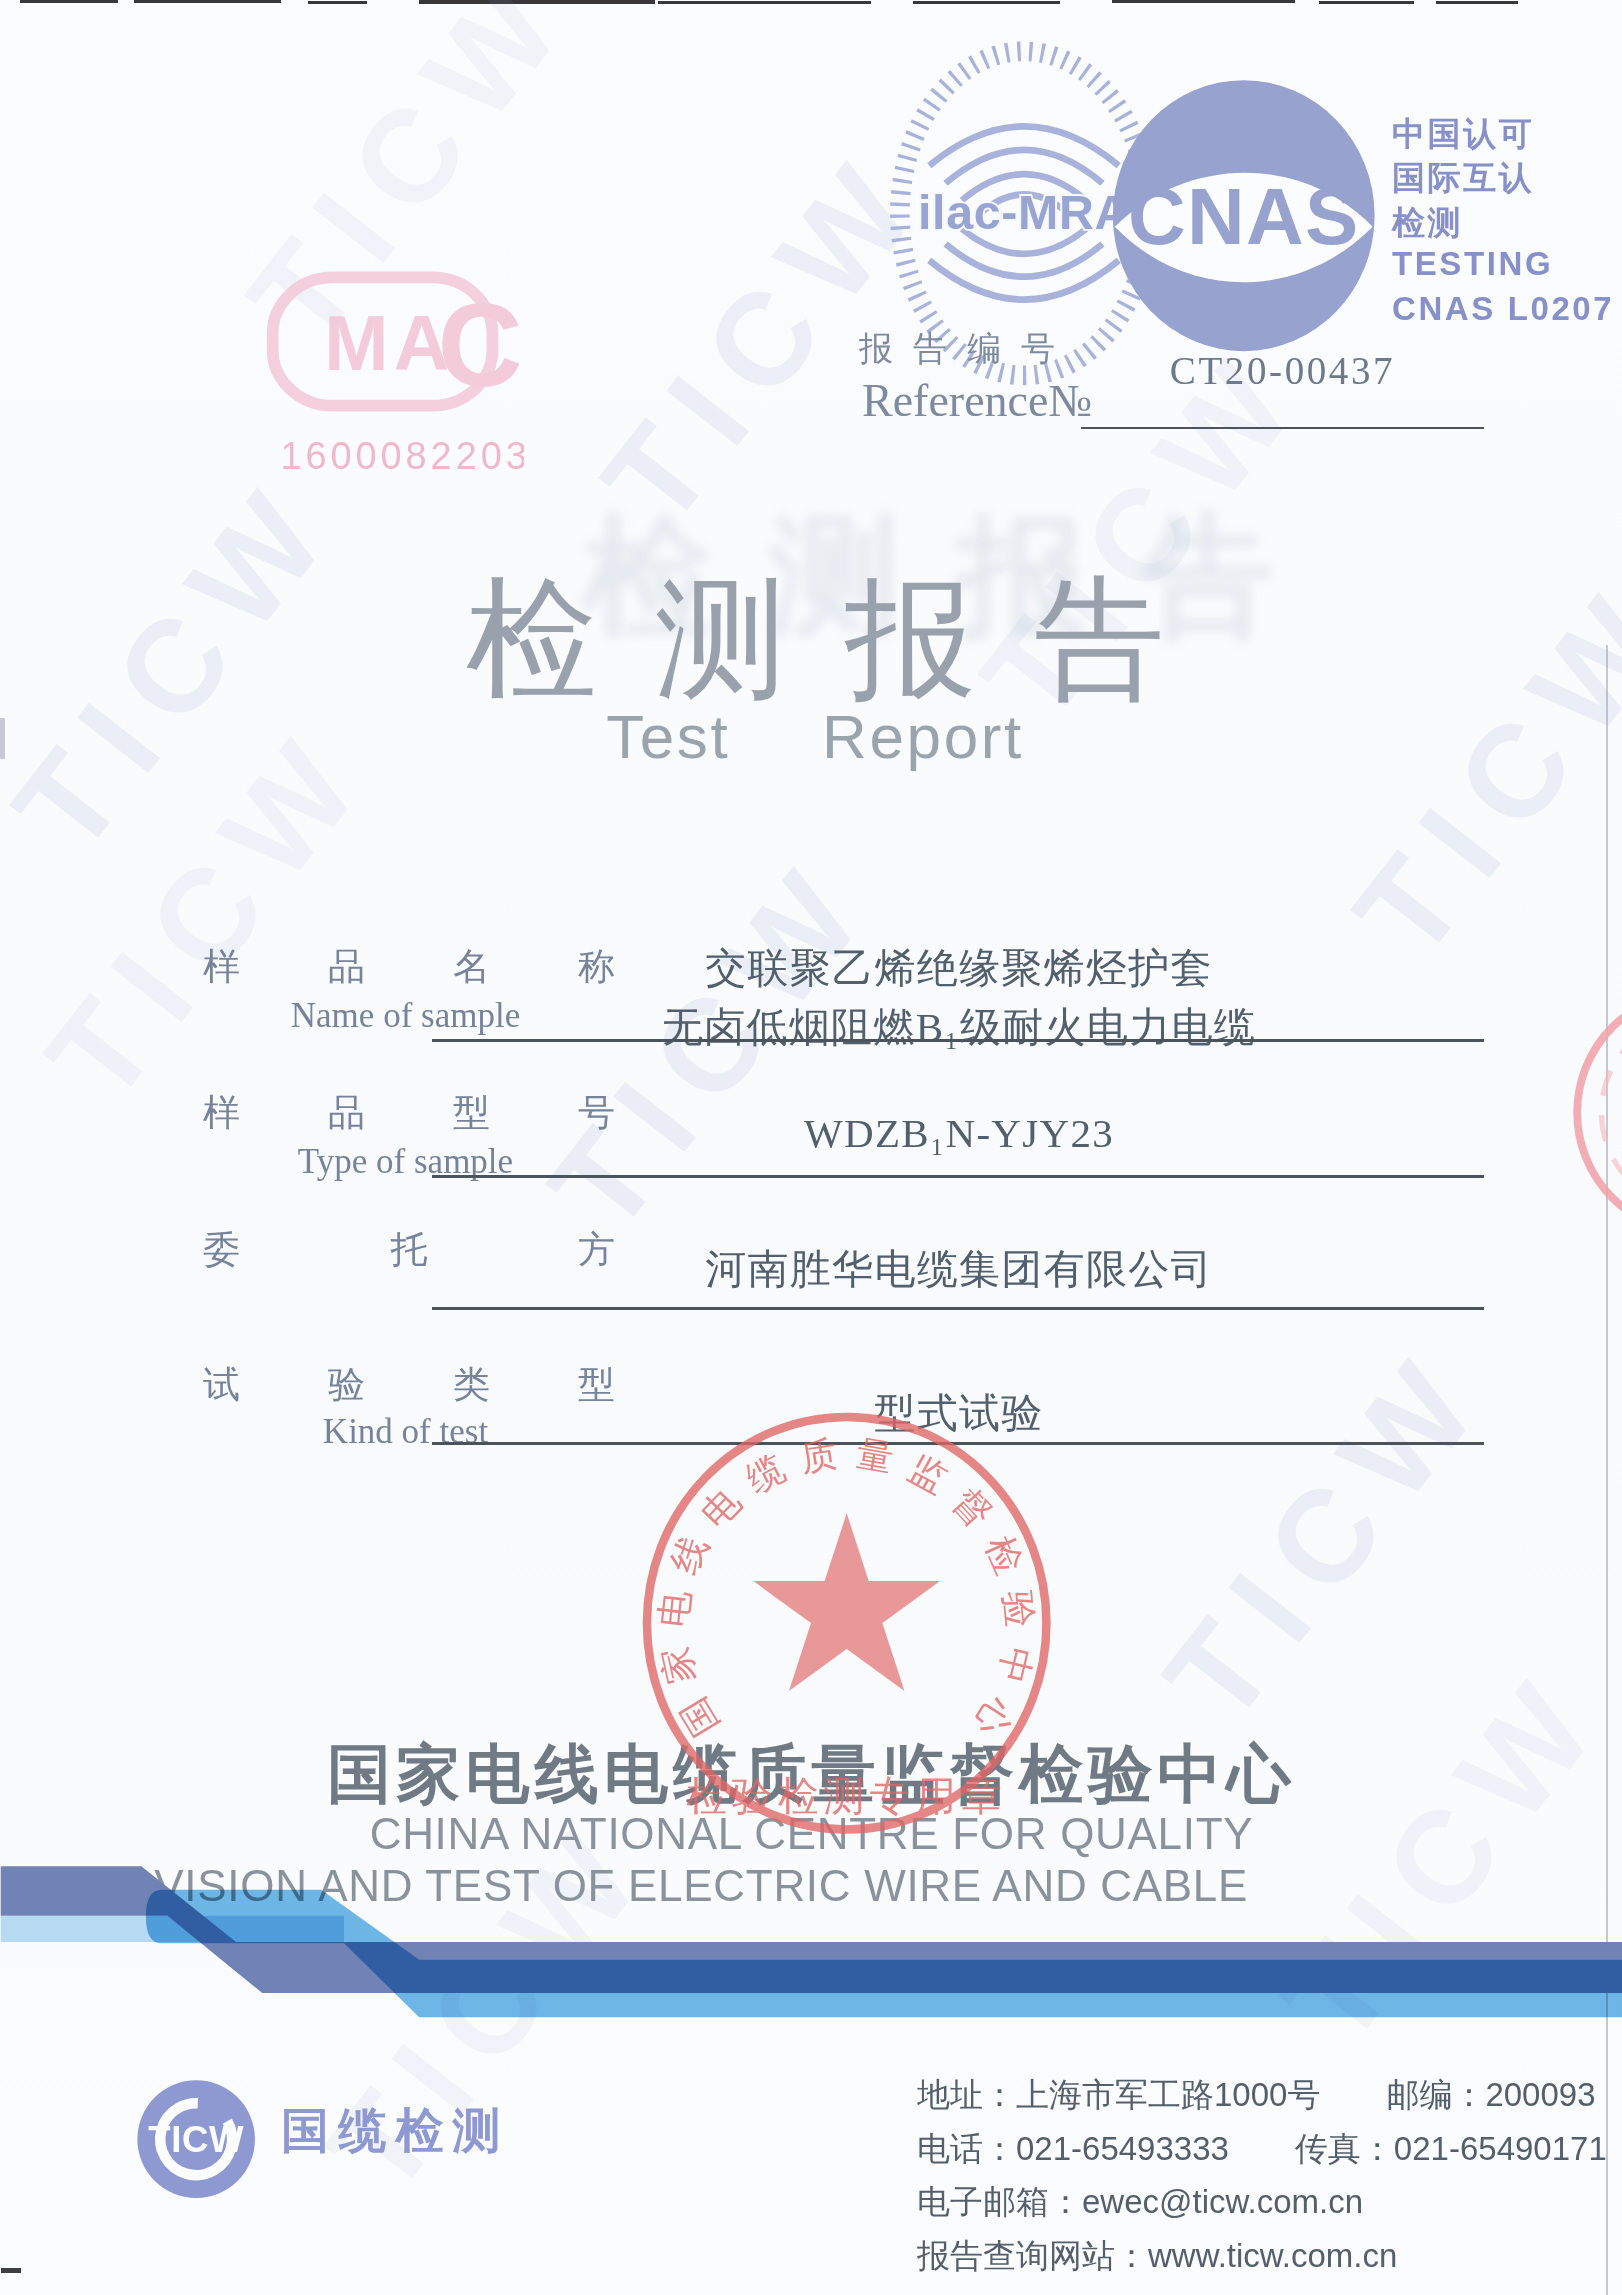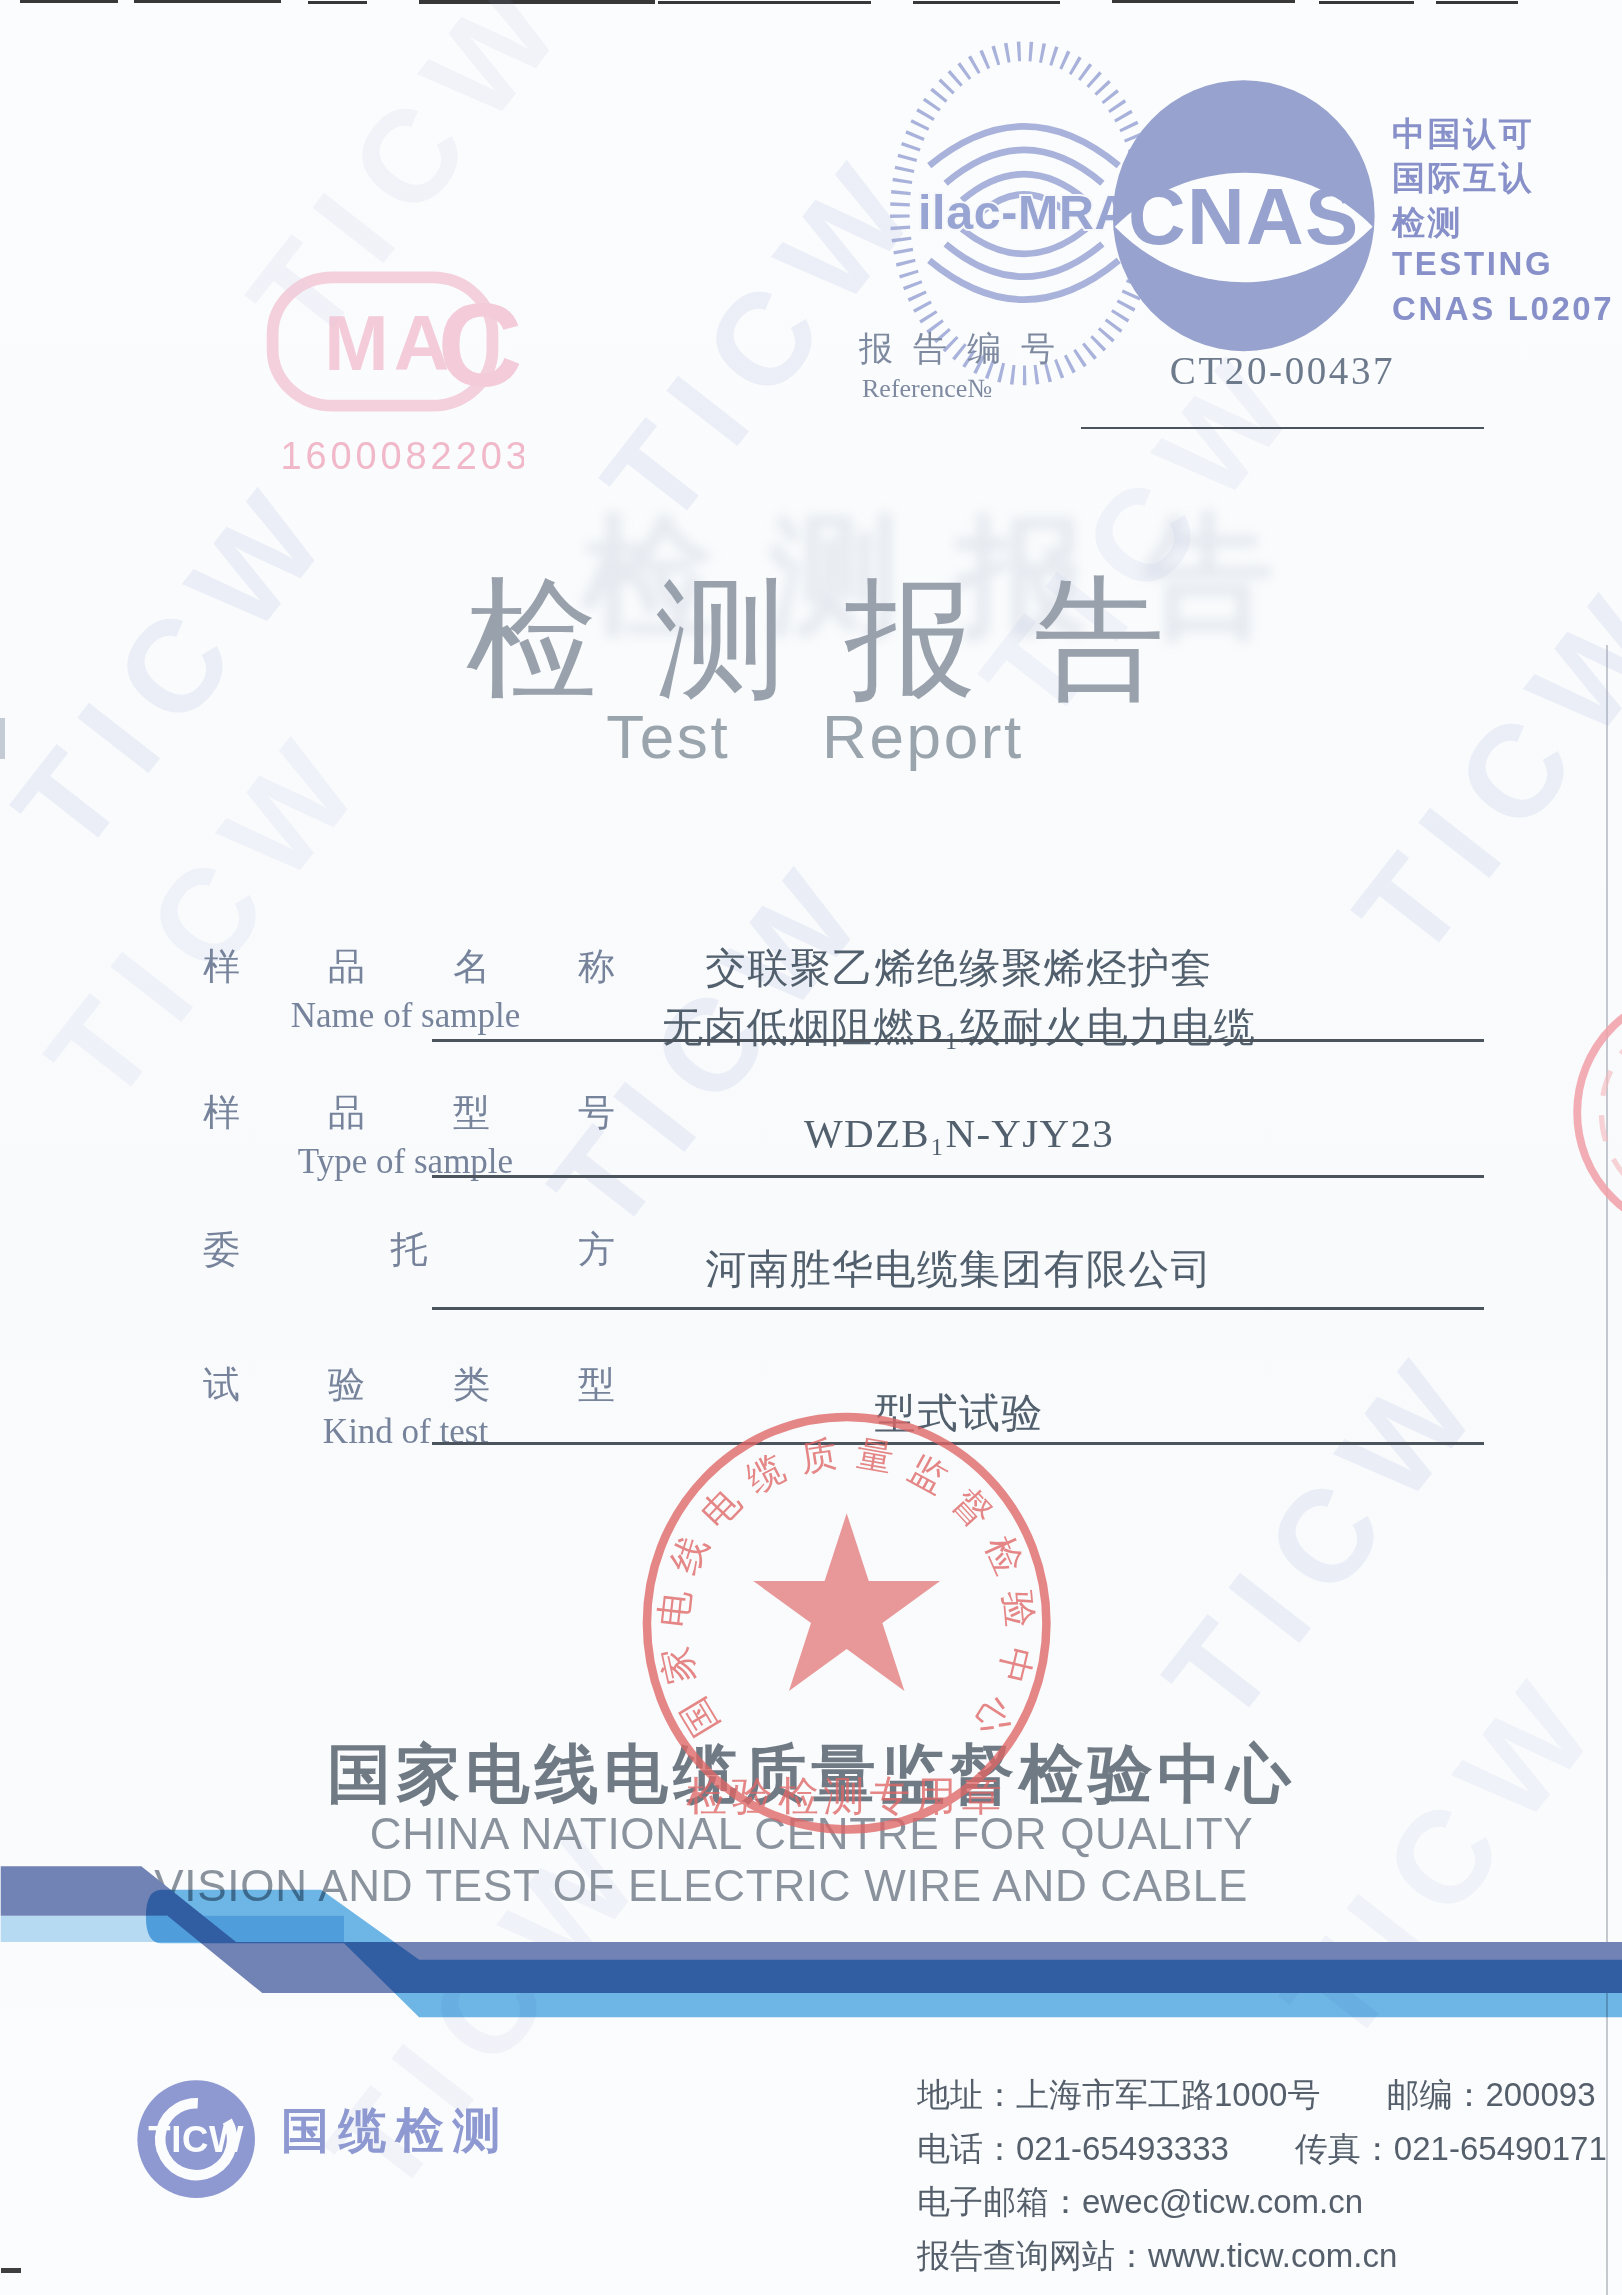--- a/index.html
+++ b/index.html
@@ -4,21 +4,21 @@
 <style>
   html,body{margin:0;padding:0;}
   body{width:1623px;height:2295px;background:#ffffff;font-family:"Liberation Sans",sans-serif;}
   .page{position:relative;width:1623px;height:2295px;background:linear-gradient(180deg,#fbfcfd 0%,#f8fafc 55%,#fbfcfd 100%);overflow:hidden;}
   .abs{position:absolute;}
   .scanline{position:absolute;background:#151515;opacity:.85;}
   .watermark{position:absolute;font-family:"Liberation Sans",sans-serif;font-weight:bold;font-size:131px;letter-spacing:23.6px;color:rgba(142,156,212,0.13);transform:rotate(-52deg);white-space:nowrap;pointer-events:none;}
   .wm-light{color:rgba(142,156,212,0.09);}
   .accred-line{position:absolute;left:1392px;width:229px;font-size:33px;font-weight:600;color:#8790c8;letter-spacing:2.6px;margin-top:32px;}
   .ref-label-zh{position:absolute;left:859px;top:326px;width:196px;font-size:34px;color:#7e8aa0;font-family:"Liberation Serif",serif;text-align:justify;text-align-last:justify;}
-  .ref-label-en{position:absolute;left:862px;top:374px;font-size:26px;color:#7e8aa0;font-family:"Liberation Serif",serif;}
+  .ref-label-en{position:absolute;left:862px;top:374px;font-size:46px;color:#7e8aa0;font-family:"Liberation Serif",serif;}
   .ref-value{position:absolute;left:1081px;top:348px;width:403px;text-align:center;font-size:39px;letter-spacing:2.6px;color:#6d7a8c;font-family:"Liberation Serif",serif;}
   .rule{position:absolute;height:2.6px;background:#4b535d;}
   .title-ghost{position:absolute;left:582px;top:489px;width:916px;font-size:131px;font-weight:600;letter-spacing:56px;color:rgba(158,173,198,0.22);font-family:"Liberation Serif",serif;filter:blur(5.9px);white-space:nowrap;}
   .title-zh{position:absolute;left:466px;top:551px;width:699px;font-size:131px;font-weight:400;color:#99a2ac;font-family:"Liberation Serif",serif;text-align:justify;text-align-last:justify;line-height:1.05;margin-top:20px;}
   .title-en{position:absolute;left:419px;top:701px;width:792px;text-align:center;font-size:62px;color:#9aa4ad;font-family:"Liberation Sans",sans-serif;word-spacing:72px;letter-spacing:2.6px;}
   .zh-label{position:absolute;left:203px;width:412px;font-size:37px;color:#76839b;font-family:"Liberation Serif",serif;text-align:justify;text-align-last:justify;}
   .en-label{position:absolute;left:196px;width:419px;font-size:35px;color:#76839b;font-family:"Liberation Serif",serif;text-align:center;}
   .field-value{position:absolute;left:432px;width:1054px;text-align:center;font-size:41px;letter-spacing:1.3px;color:#525f6d;font-family:"Liberation Serif",serif;}
   .org-zh{position:absolute;left:0;top:1731px;width:1623px;text-align:center;font-size:64px;font-weight:bold;color:#6f7a85;letter-spacing:5.2px;font-family:"Liberation Sans",sans-serif;}
   .org-en1{position:absolute;left:0;top:1809px;width:1623px;text-align:center;font-size:44px;color:#8a939d;letter-spacing:0.7px;font-family:"Liberation Sans",sans-serif;}

